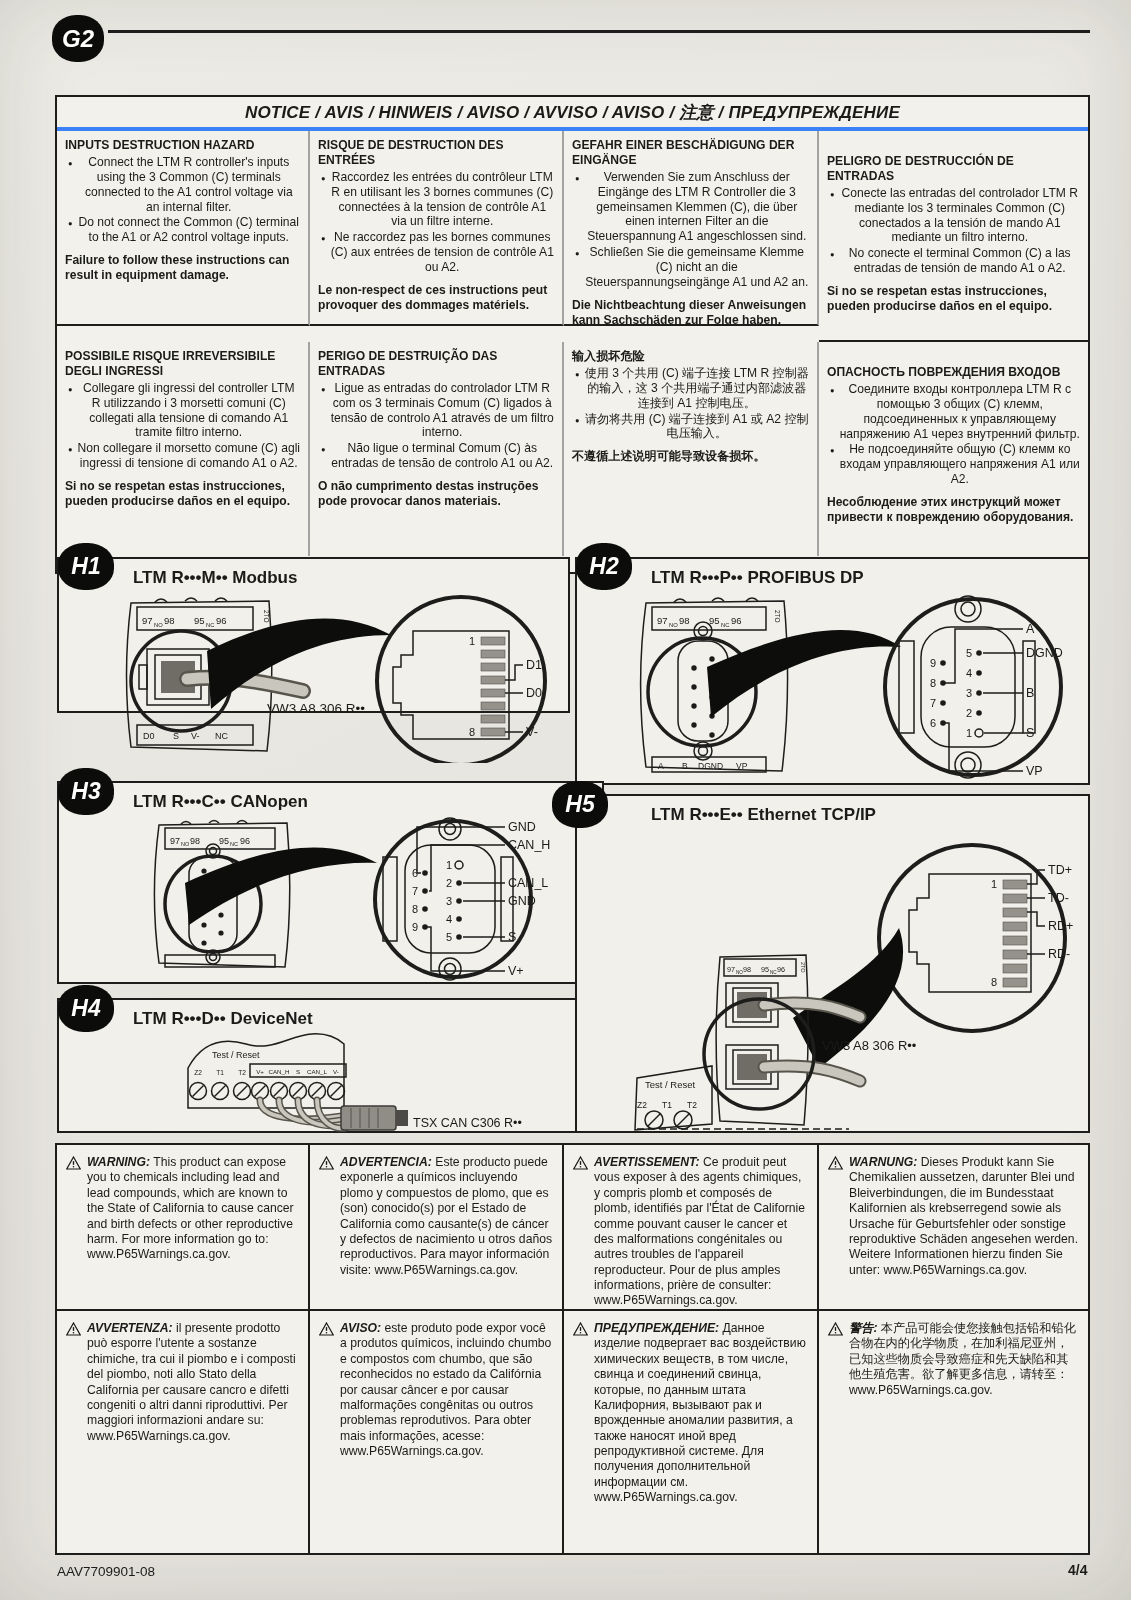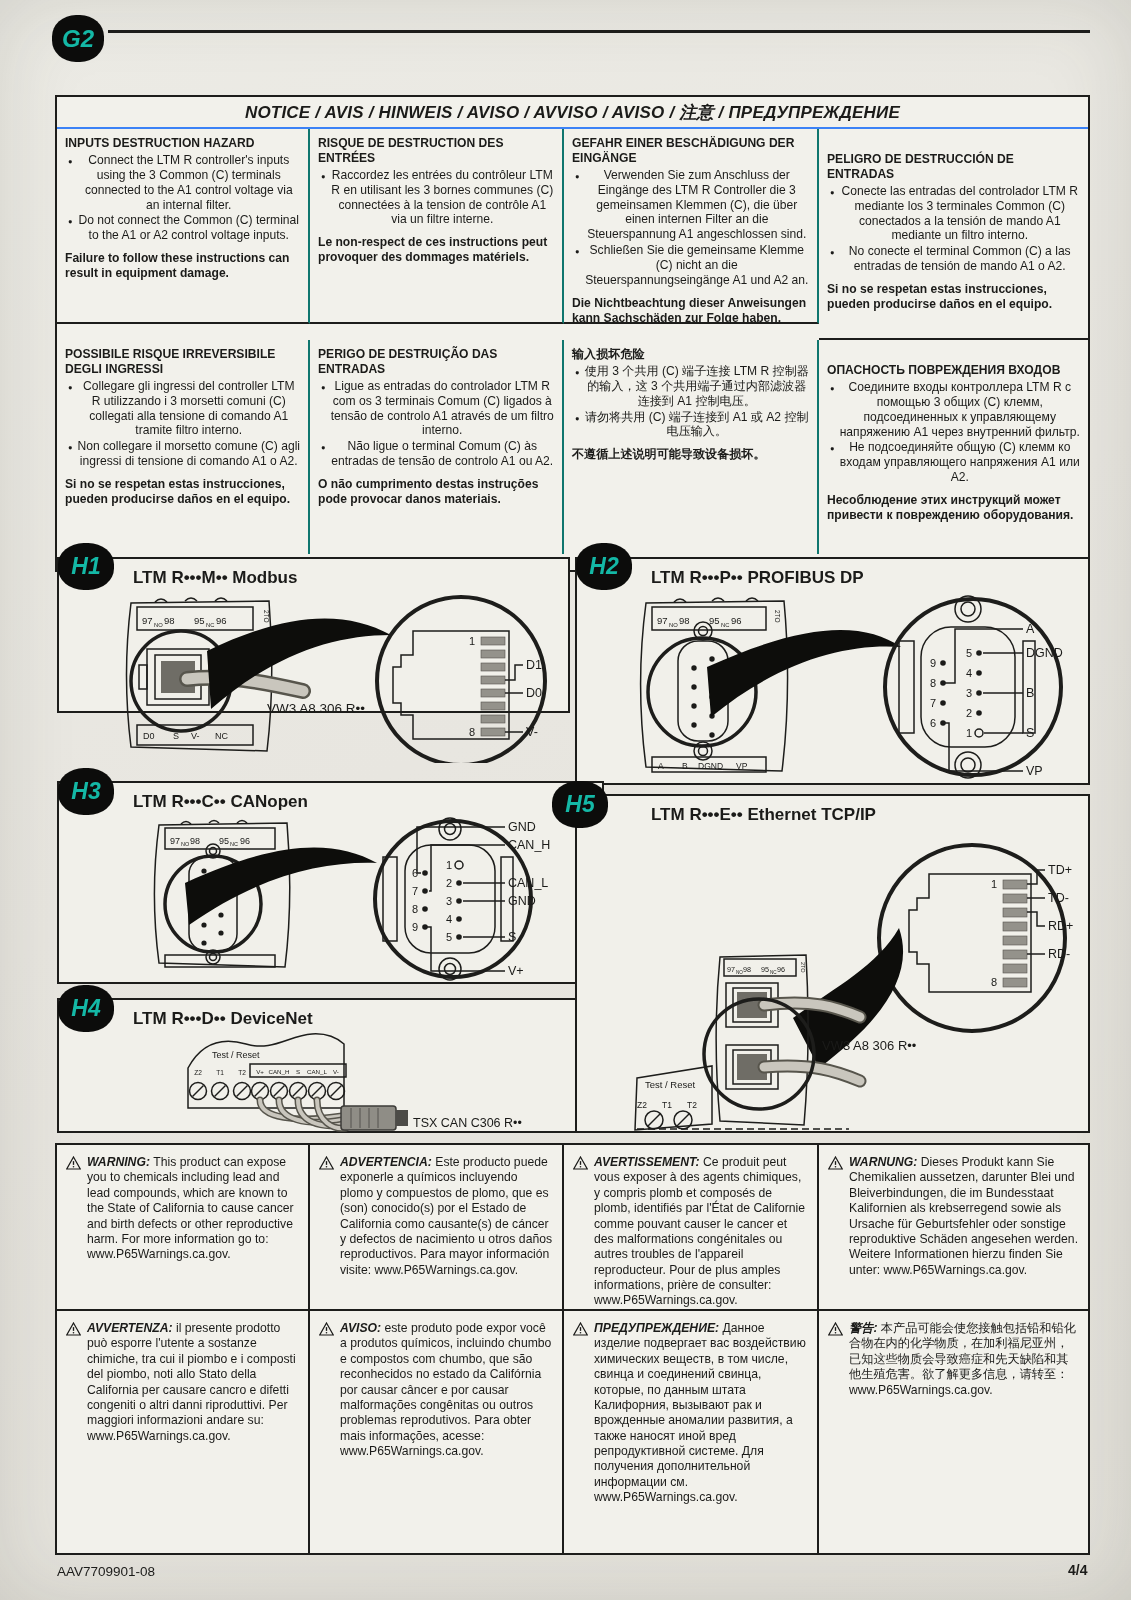--- a/index.html
+++ b/index.html
@@ -1,30 +1,30 @@
 <!DOCTYPE html>
 <html><head>
 <meta charset="utf-8">
 <style>
   html,body{margin:0;padding:0;background:#cfcdc7;}
   .page{position:relative;width:1131px;height:1600px;margin:0 auto;overflow:hidden;
         background:linear-gradient(155deg,#ecebe5 0%,#e8e6e0 45%,#e2e0d9 100%);
         font-family:"Liberation Sans",sans-serif;color:#1b1b19;
         box-shadow:inset 0 0 80px rgba(60,55,40,.14);}
-  .badge{position:absolute;background:#0c0c0b;color:#14b8a6;font-weight:bold;font-style:italic;
+  .badge{position:absolute;background:#0c0c0b;color:#ffffff;font-weight:bold;font-style:italic;
          display:flex;align-items:center;justify-content:center;border-radius:46%;z-index:5;}
   .g2{width:52px;height:47px;font-size:24px;}
   .hb{width:56px;height:47px;font-size:23px;}
   .topline{position:absolute;left:108px;top:30px;width:982px;height:3px;background:#1d1d1b;}
   
   .ntable{position:absolute;left:55px;top:95px;width:1035px;border:2px solid #1d1d1b;background:#f2f1eb;box-sizing:border-box;}
-  .nheader{height:30px;border-bottom:2px solid #3b82f6;display:flex;align-items:center;justify-content:center;
+  .nheader{height:30px;border-bottom:4px solid #3b82f6;display:flex;align-items:center;justify-content:center;
            font-weight:bold;font-style:italic;font-size:17px;letter-spacing:.2px;}
   .ngrid{display:grid;grid-template-columns:253px 254px 255px 269px;}
-  .ncell{box-sizing:border-box;border-right:2px solid #0f766e;padding:7px 8px 4px 8px;
+  .ncell{box-sizing:border-box;border-right:2px solid #a3a3a3;padding:7px 8px 4px 8px;
          font-size:12.1px;line-height:1.23;overflow:hidden;}
   .ncell.c3{border-right:none;margin-top:16px;}
   .ncell.r1{height:195px;border-bottom:2px solid #1d1d1b;}
   .ncell.r2{height:214px;}
   .ntitle{font-weight:bold;margin-bottom:2px;}
   .blt{display:flex;margin:0 0 1px 0;text-align:center;}
   .blt::before{content:"●";font-size:7.5px;margin:4px 5px 0 3px;flex:0 0 auto;}
   .nfoot{font-weight:bold;margin-top:8px;}
   
   .hbox{position:absolute;border:2px solid #1d1d1b;background:#f1f0ea;box-sizing:border-box;}
@@ -74,20 +74,23 @@
           </div>
         <div class="blt">
             <span>Do not connect the Common (C) terminal to the A1 or A2 control voltage inputs.</span>
           </div>
         <div class="nfoot">Failure to follow these instructions can result in equipment damage.</div>
       </div>
       <div class="ncell r1 c1">
         <div class="ntitle">RISQUE DE DESTRUCTION DES ENTRÉES</div>
         <div class="blt">
             <span>Raccordez les entrées du contrôleur LTM R en utilisant les 3 bornes communes (C) connectées à la tension de contrôle A1 via un filtre interne.</span>
+          </div>
+        <div class="blt">
+            <span>Ne raccordez pas les bornes communes (C) aux entrées de tension de contrôle A1 ou A2.</span>
           </div>
         <div class="nfoot">Le non-respect de ces instructions peut provoquer des dommages matériels.</div>
       </div>
       <div class="ncell r1 c2">
         <div class="ntitle">GEFAHR EINER BESCHÄDIGUNG DER EINGÄNGE</div>
         <div class="blt">
             <span>Verwenden Sie zum Anschluss der Eingänge des LTM R Controller die 3 gemeinsamen Klemmen (C), die über einen internen Filter an die Steuerspannung A1 angeschlossen sind.</span>
           </div>
         <div class="blt">
             <span>Schließen Sie die gemeinsame Klemme (C) nicht an die Steuerspannungseingänge A1 und A2 an.</span>

